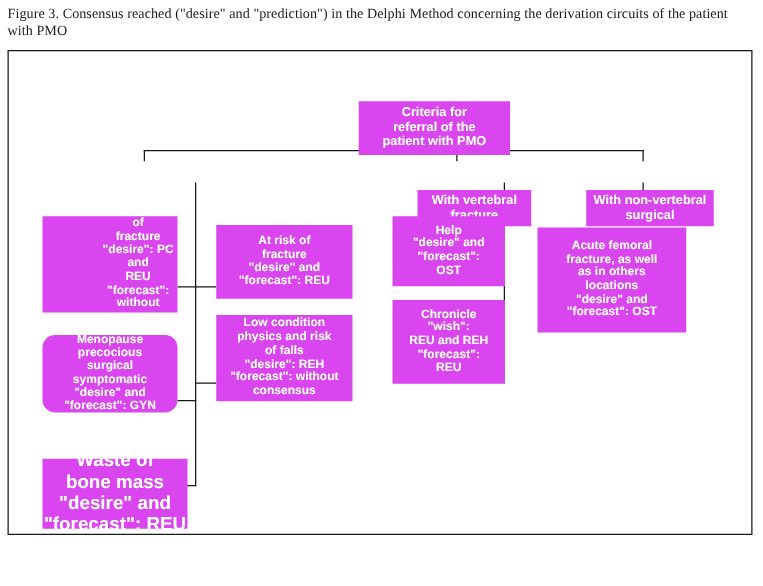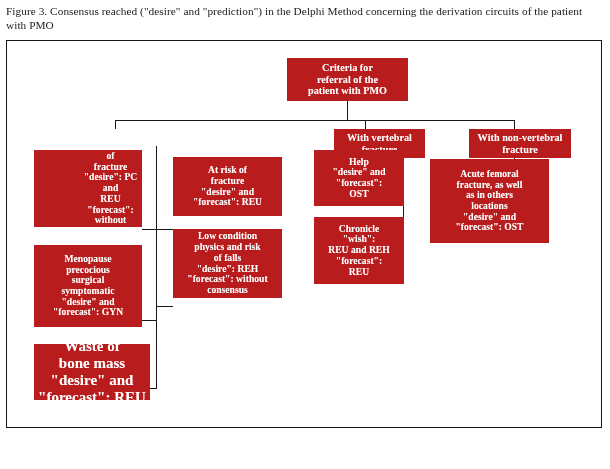--- a/index.html
+++ b/index.html
@@ -37,34 +37,35 @@
   }
   #figure-canvas {
     position: absolute;
     left: 0;
     top: 0;
     width: 100%;
     height: 100%;
   }
   .node {
     position: absolute;
-    background: #b91c1c;
+    background: #d946ef;
     color: #ffffff;
     font-weight: bold;
-    font-family: Liberation Serif, serif;
+    font-family: Liberation Sans, sans-serif;
     text-align: center;
     box-sizing: border-box;
     display: flex;
     align-items: center;
     justify-content: center;
     line-height: 1.12;
     white-space: pre-line;
     z-index: 3;
     letter-spacing: 0.02px;
     text-shadow: 0 0 0.5px rgba(255,255,255,0.35);
+    margin-top: 23px;
   }
   .connector {
     position: absolute;
     background: #15171a;
     z-index: 1;
   }
   .h-line { height: 1.4px; }
   .v-line { width: 1.4px; }
   #footnote {
     position: absolute;
@@ -111,30 +112,30 @@
 
     <div class="node" style="left:280px; top:17px; width:121px; height:43px; font-size:10.2px;">Criteria for
 referral of the
 patient with PMO</div>
 
 
     <div class="node" style="left:327px; top:88px; width:91px; height:29px; font-size:10.2px;">With vertebral
 fracture</div>
 
     <div class="node" style="left:462px; top:88px; width:102px; height:29px; font-size:10.2px;">With non-vertebral
-fracture</div>
+surgical</div>
 
     <div class="node" style="left:27px; top:109px; width:108px; height:77px; font-size:9.6px;padding-left:45px;">Without risk of
 fracture
 "desire": PC and
 REU
 "forecast": without
 consensus</div>
 
-    <div class="node" style="left:27px; top:204px; width:108px; height:82px; font-size:9.6px;">Menopause
+    <div class="node" style="left:27px; top:204px; width:108px; height:62px; font-size:9.6px;border-radius:10px;">Menopause
 precocious
 surgical
 symptomatic
 "desire" and
 "forecast": GYN</div>
 
     <div class="node" style="left:27px; top:303px; width:116px; height:56px; font-size:15px;">Waste of
 bone mass
 "desire" and
 "forecast": REU</div>

